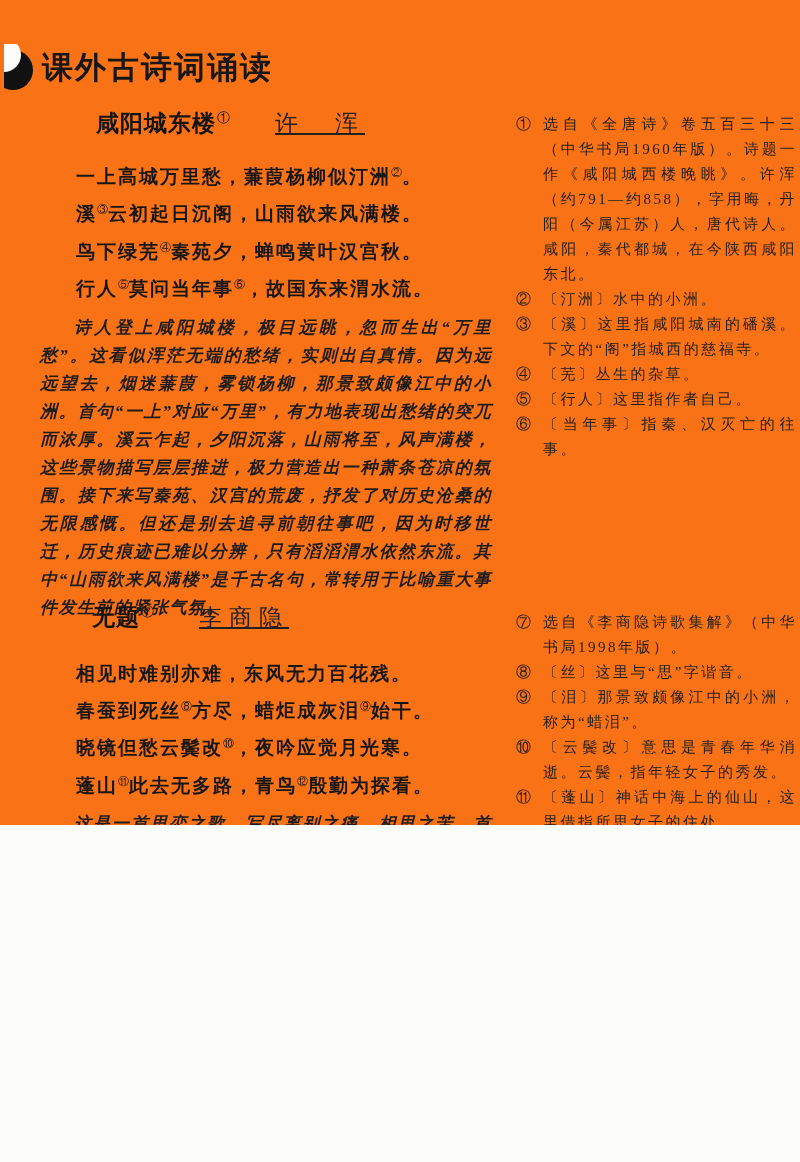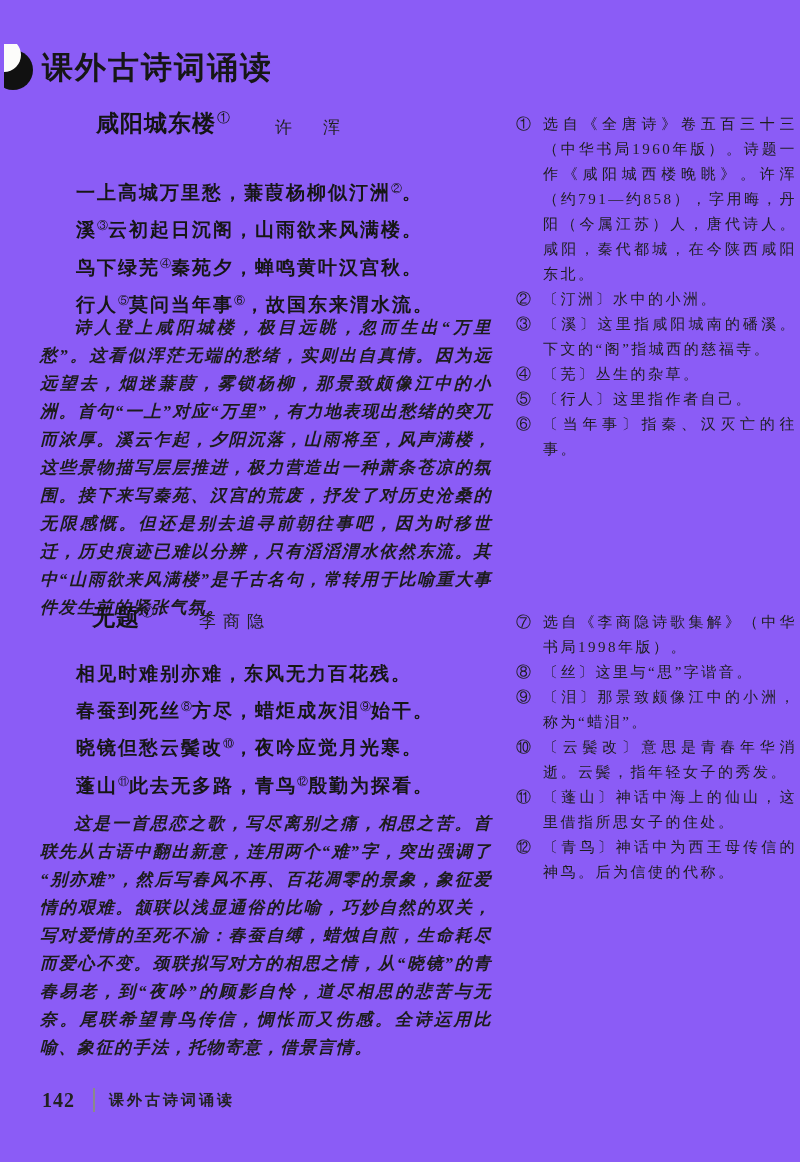--- a/index.html
+++ b/index.html
@@ -1,43 +1,43 @@
 <!DOCTYPE html>
 <html lang="zh"><head>
 <meta charset="utf-8">
 <style>
   html,body { margin:0; padding:0; background:#fcfcfa; }
   .page {
-    position:relative; width:800px; height:1162px;
-    background:#8b5cf6; overflow:hidden;
+    position:relative; width:800px; height:825px;
+    background:#f97316; overflow:hidden;
     font-family:"Liberation Serif", serif; color:#1d1d1d;
   }
 
   
   .page-header { position:absolute; top:44px; left:4px; display:flex; align-items:center; }
   .header-icon { width:30px; height:48px; display:inline-block; }
   .header-title {
     margin:0 0 0 8px; font-family:"Liberation Sans", sans-serif;
     font-weight:700; font-size:31px; letter-spacing:2px; color:#161616;
   }
 
   
   .poem-title-row { position:absolute; display:flex; align-items:flex-end; }
   .poem1-title { top:108px; left:96px; }
   .poem2-title { top:602px; left:92px; }
   .poem-title {
     font-family:"Liberation Sans", sans-serif; font-weight:700;
     font-size:23px; letter-spacing:1px; color:#141414;
   }
   .title-sup { font-size:13px; vertical-align:super; font-weight:400; margin-left:1px; }
-  .poem-author { font-size:17px; margin-left:44px; letter-spacing:7px; color:#222; }
+  .poem-author { font-size:23px; margin-left:44px; letter-spacing:7px; color:#222;text-decoration:underline; }
 
   
   .poem-lines { position:absolute; left:76px; width:430px; }
-  .poem1-lines { top:172px; }
+  .poem1-lines { top:156px; }
   .poem2-lines { top:658px; }
   .poem-line {
     font-family:"Liberation Sans", sans-serif; font-weight:700;
     font-size:19px; line-height:32px; letter-spacing:2px;
     white-space:nowrap; color:#161616;
   }
   .poem-line .sup { font-size:11px; vertical-align:super; font-weight:400; letter-spacing:0; }
 
   
   .commentary {

